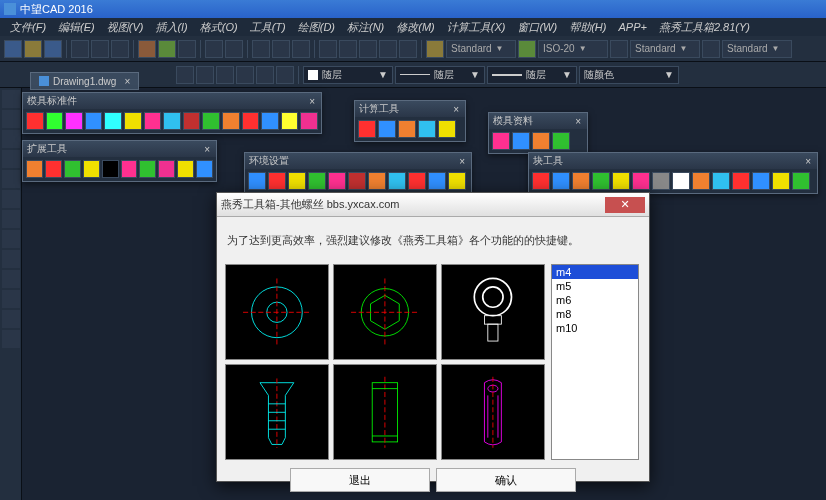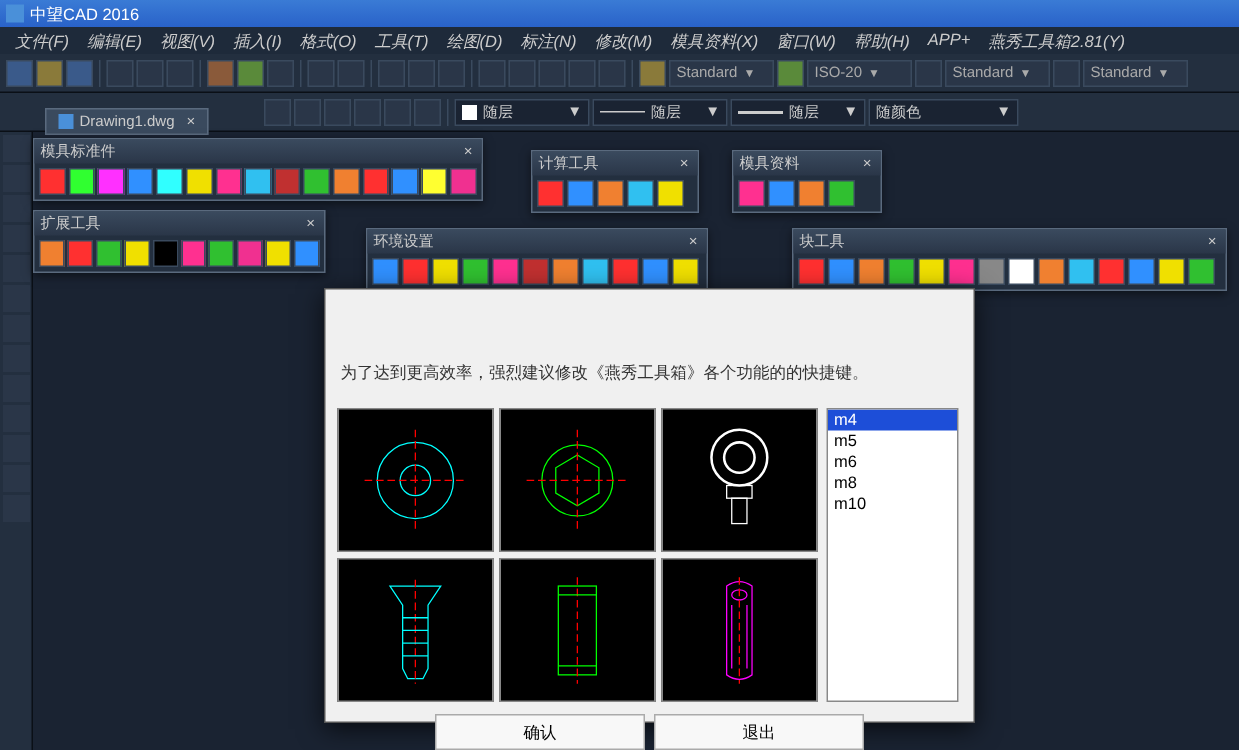--- a/index.html
+++ b/index.html
@@ -31,57 +31,57 @@
 
 .float-toolbar { position: absolute; background: #232f3f; border: 1px solid #5a6a7e; box-shadow: 0 2px 6px rgba(0,0,0,0.5); }
 .float-title { height: 16px; background: linear-gradient(#3a4a5e, #2a3648); color: #ccc; font-size: 10px; padding: 0 4px; display: flex; align-items: center; justify-content: space-between; }
 .float-title .x { cursor: pointer; padding: 0 2px; }
 .float-body { padding: 3px; display: flex; gap: 2px; }
 .float-btn { width: 18px; height: 18px; border: 1px solid #3a4a5e; }
 
 .dialog { position: absolute; top: 192px; left: 216px; width: 434px; height: 290px; background: #f0f0f0; border: 1px solid #555; box-shadow: 0 4px 16px rgba(0,0,0,0.7); }
 .dlg-title { height: 24px; background: linear-gradient(#fff, #e0e0e0); display: flex; align-items: center; justify-content: space-between; padding: 0 4px; font-size: 11px; color: #333; border-bottom: 1px solid #aaa; }
 .dlg-title .close-btn { width: 40px; height: 16px; background: #c75050; color: #fff; display: flex; align-items: center; justify-content: center; font-size: 11px; cursor: pointer; }
-.dlg-hint { padding: 16px 10px; font-size: 11px; color: #333; margin-top: 32px; }
+.dlg-hint { padding: 16px 10px; font-size: 11px; color: #333; }
 .dlg-body { display: flex; padding: 0 8px; gap: 6px; }
 .preview-grid { display: grid; grid-template-columns: repeat(3, 104px); grid-template-rows: repeat(2, 96px); gap: 4px; }
 .preview-cell { background: #000; border: 1px solid #888; display: flex; align-items: center; justify-content: center; }
 .preview-cell svg { width: 90%; height: 90%; }
 .list-box { width: 88px; height: 196px; background: #fff; border: 1px solid #888; overflow: auto; }
 .list-item { font-size: 11px; padding: 1px 4px; cursor: pointer; }
 .list-item.selected { background: #1d4ed8; color: #fff; }
 .dlg-buttons { display: flex; gap: 6px; padding: 8px; justify-content: center; }
 .dlg-btn { width: 140px; height: 24px; background: #f8f8f8; border: 1px solid #aaa; font-size: 11px; cursor: pointer; }
 
 .ft1 { top: 92px; left: 22px; width: 300px; }
 .ft2 { top: 140px; left: 22px; width: 195px; }
 .ft3 { top: 100px; left: 354px; width: 112px; }
 .ft4 { top: 152px; left: 244px; width: 228px; }
-.ft5 { top: 100px; left: 488px; width: 100px; }
+.ft5 { top: 112px; left: 488px; width: 100px; }
 .ft6 { top: 152px; left: 528px; width: 290px; }
 </style>
 </head>
 <body>
 
 <div class="titlebar">
   <div class="icon"></div>
   <span>中望CAD 2016</span>
 </div>
 
 <div class="menubar">
 <span>文件(F)</span>
     <span>编辑(E)</span>
     <span>视图(V)</span>
     <span>插入(I)</span>
     <span>格式(O)</span>
     <span>工具(T)</span>
     <span>绘图(D)</span>
     <span>标注(N)</span>
     <span>修改(M)</span>
-    <span>模具资料(X)</span>
+    <span>计算工具(X)</span>
     <span>窗口(W)</span>
     <span>帮助(H)</span>
     <span>APP+</span>
     <span>燕秀工具箱2.81(Y)</span>
   </div>
 
 <div class="toolbar">
   <div class="tb-btn" style="background:#3a5a8a"></div>
   <div class="tb-btn" style="background:#8a7a3a"></div>
   <div class="tb-btn" style="background:#3a5a8a"></div>
@@ -288,20 +288,24 @@
       <div class="float-btn" style="background: rgb(240, 128, 48);"></div>
       <div class="float-btn" style="background: rgb(48, 192, 240);"></div>
       <div class="float-btn" style="background: rgb(255, 48, 48);"></div>
       <div class="float-btn" style="background: rgb(48, 144, 255);"></div>
       <div class="float-btn" style="background: rgb(240, 224, 0);"></div>
       <div class="float-btn" style="background: rgb(48, 192, 48);"></div>
     </div>
 </div>
 
 <div class="dialog">
+  <div class="dlg-title">
+    <span>燕秀工具箱-其他螺丝  bbs.yxcax.com</span>
+    <div class="close-btn">✕</div>
+  </div>
   <div class="dlg-hint">为了达到更高效率，强烈建议修改《燕秀工具箱》各个功能的的快捷键。</div>
   <div class="dlg-body">
     <div class="preview-grid">
       <div class="preview-cell">
         <svg viewBox="0 0 100 100">
             <circle cx="50" cy="50" r="30" fill="none" stroke="#0ff" stroke-width="1"></circle>
             <circle cx="50" cy="50" r="12" fill="none" stroke="#0ff" stroke-width="1"></circle>
             <line x1="50" y1="10" x2="50" y2="90" stroke="#f00" stroke-dasharray="6 3"></line>
             <line x1="10" y1="50" x2="90" y2="50" stroke="#f00" stroke-dasharray="6 3"></line>
           </svg>
@@ -352,16 +356,16 @@
     </div>
     <div class="list-box" id="size-list">
         <div class="list-item selected">m4</div>
         <div class="list-item">m5</div>
         <div class="list-item">m6</div>
         <div class="list-item">m8</div>
         <div class="list-item">m10</div>
       </div>
   </div>
   <div class="dlg-buttons">
+    <button class="dlg-btn">退出</button>
     <button class="dlg-btn">确认</button>
-    <button class="dlg-btn">退出</button>
   </div>
 </div>
 
 </body></html>

